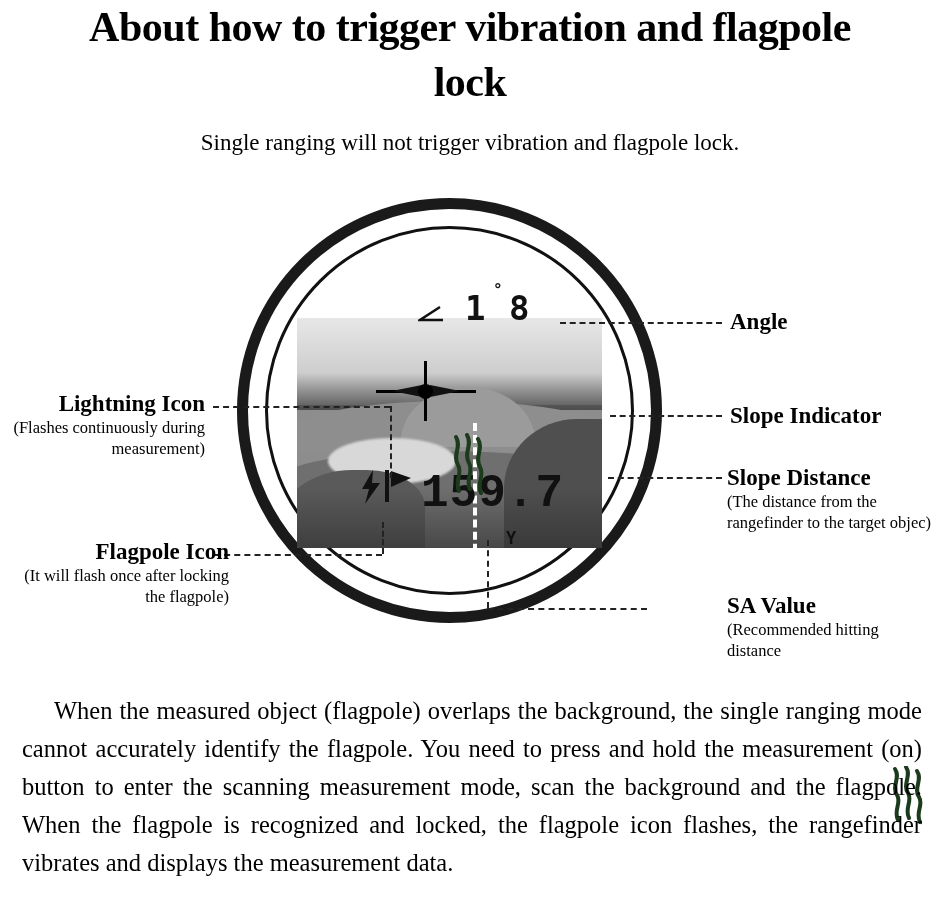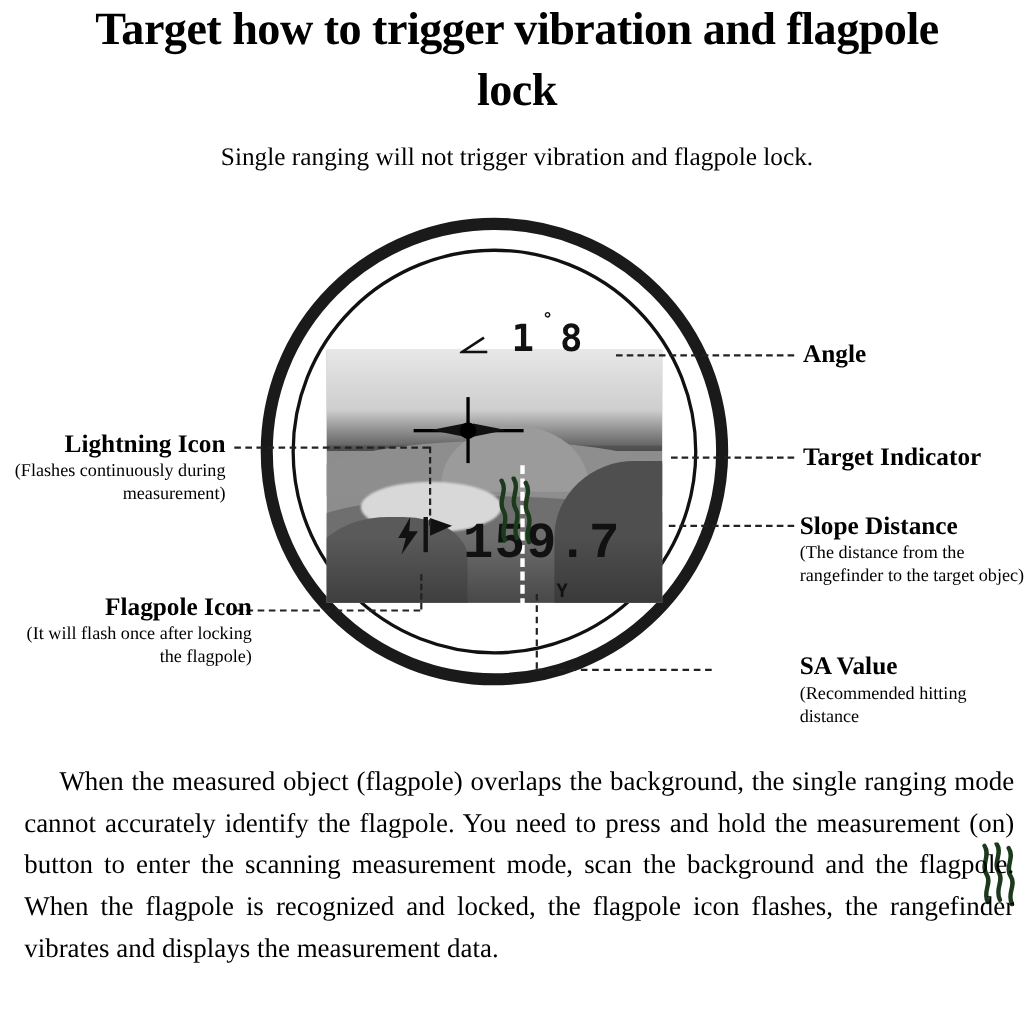--- a/index.html
+++ b/index.html
@@ -250,21 +250,21 @@
     font-family: "Liberation Serif", serif;
     font-size: 24.5px;
     line-height: 38px;
     text-align: justify;
     text-indent: 32px;
   }
 </style>
 </head>
 <body>
 
-<div id="title">Target how to trigger vibration and flagpole lock</div>
+<div id="title">About how to trigger vibration and flagpole lock</div>
 <div id="subtitle">Single ranging will not trigger vibration and flagpole lock.</div>
 
 <div id="scope-wrap">
 
   <div id="scope-outer"></div>
   <div id="scope-inner-ring"></div>
 
   <div id="scope-photo">
     <div class="sky"></div>
     <div class="tree-line"></div>
@@ -330,21 +330,21 @@
 <div class="leader" style="left:213px; top:406px; width:177px;"></div>
 <div class="leader-v" style="left:390px; top:406px; height:72px;"></div>
 <div class="leader" style="left:214px; top:554px; width:168px;"></div>
 <div class="leader-v" style="left:382px; top:522px; height:32px;"></div>
 
 <div class="callout right" style="left:730px; top:308px;">
   <div class="label">Angle</div>
 </div>
 
 <div class="callout right" style="left:730px; top:402px;">
-  <div class="label">Target Indicator</div>
+  <div class="label">Slope Indicator</div>
 </div>
 
 <div class="callout right" style="left:727px; top:464px; width:212px;">
   <div class="label">Slope Distance</div>
   <div class="note">(The distance from the rangefinder to the target objec)</div>
 </div>
 
 <div class="callout right" style="left:727px; top:592px; width:200px;">
   <div class="label">SA Value</div>
   <div class="note">(Recommended hitting distance</div>

